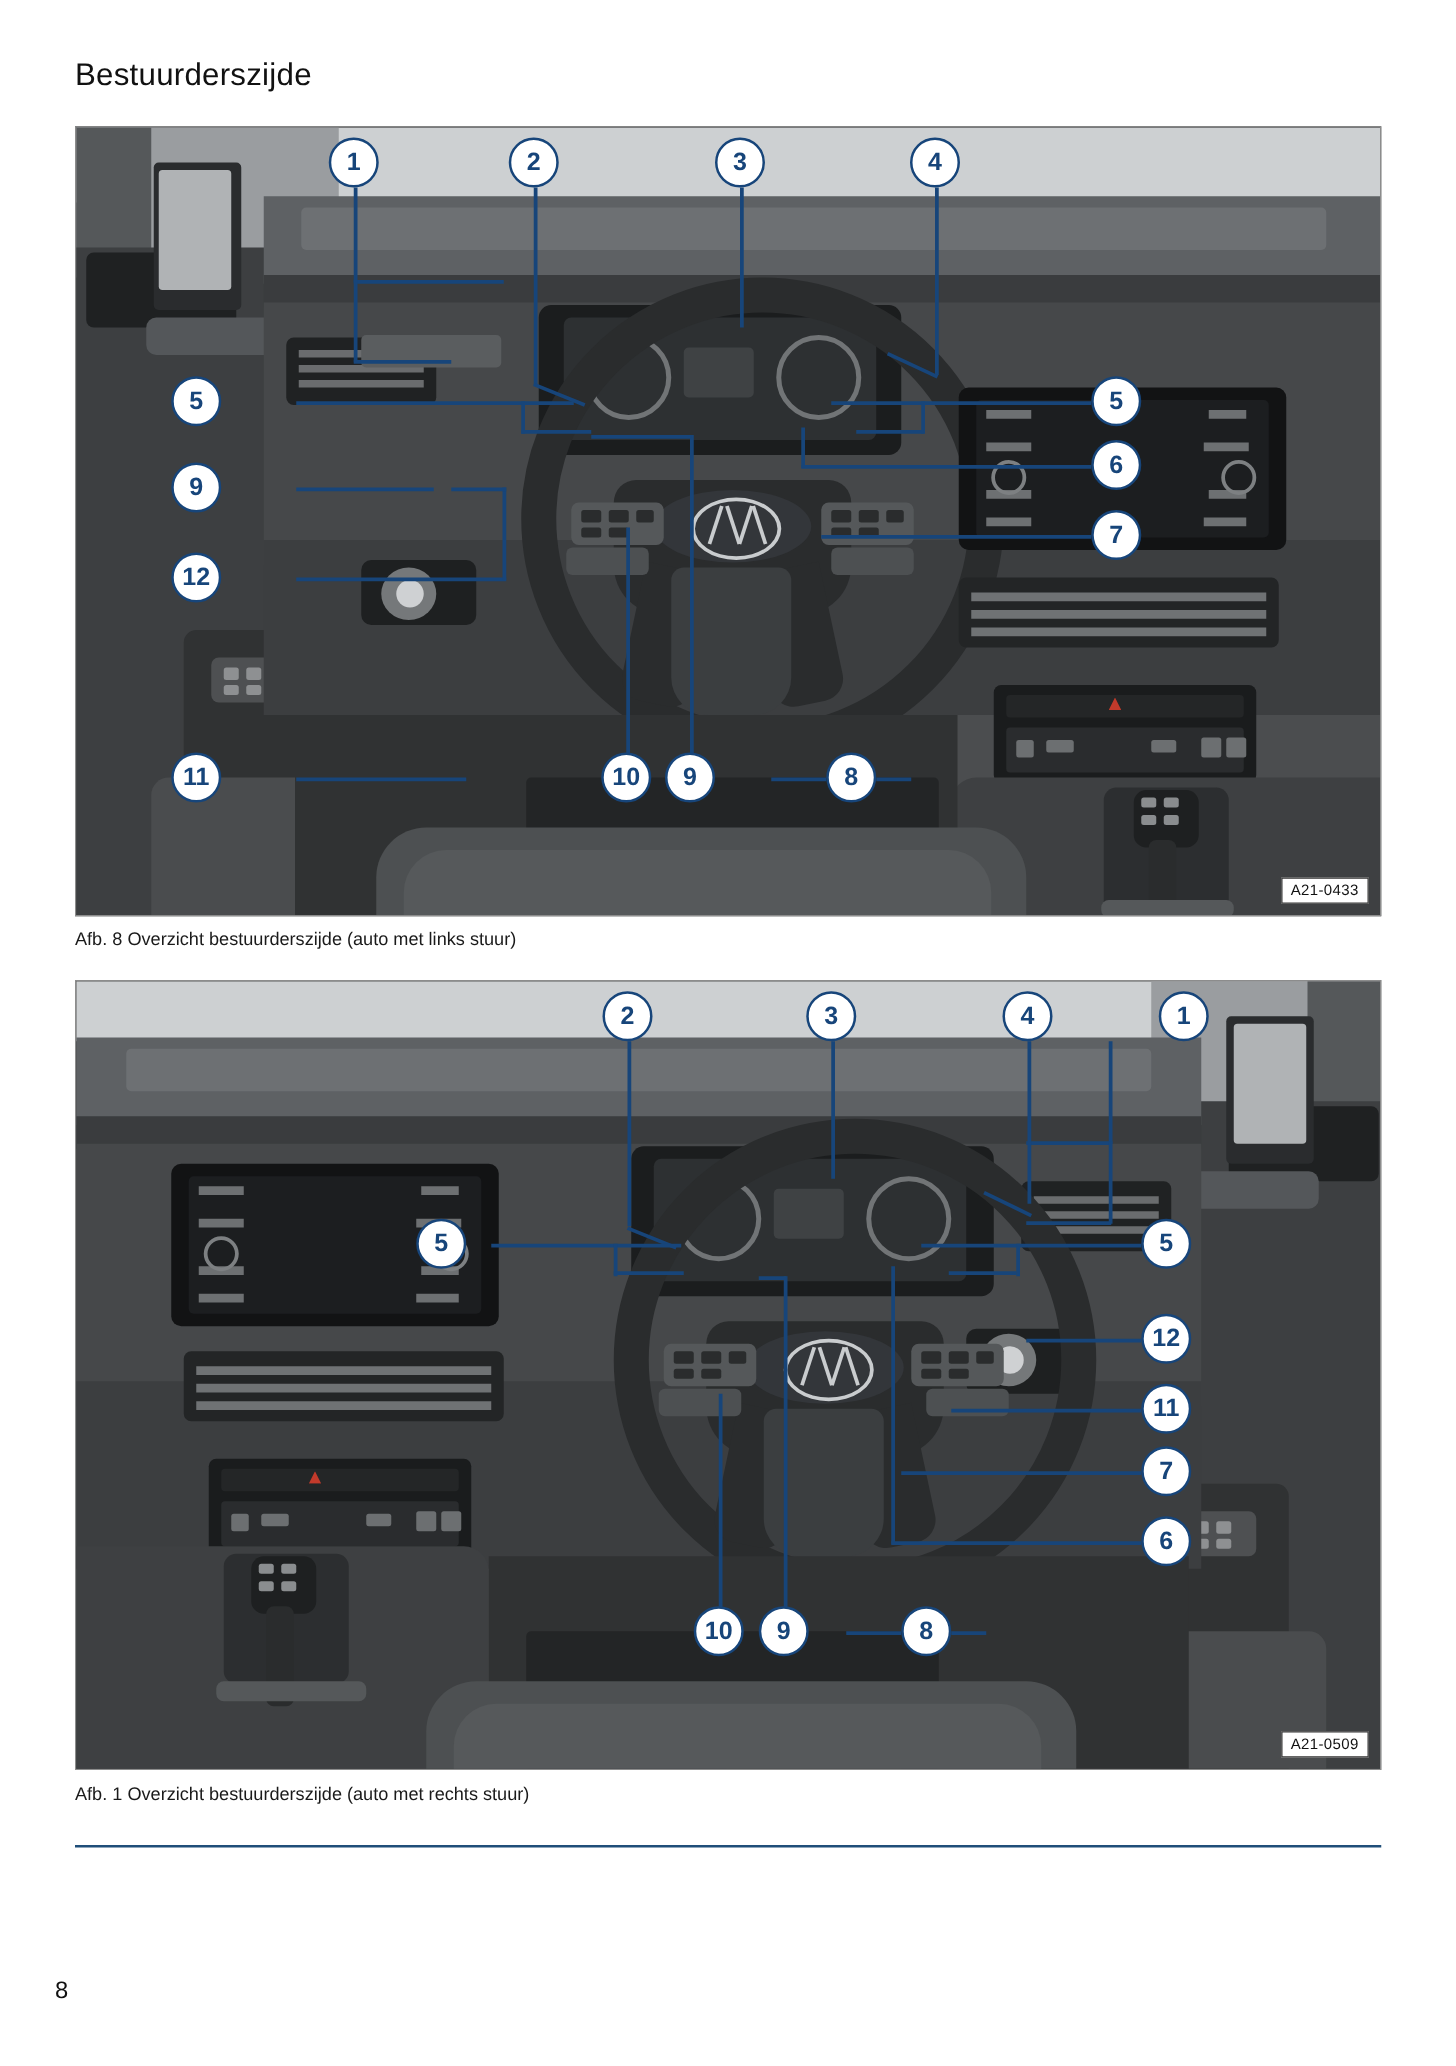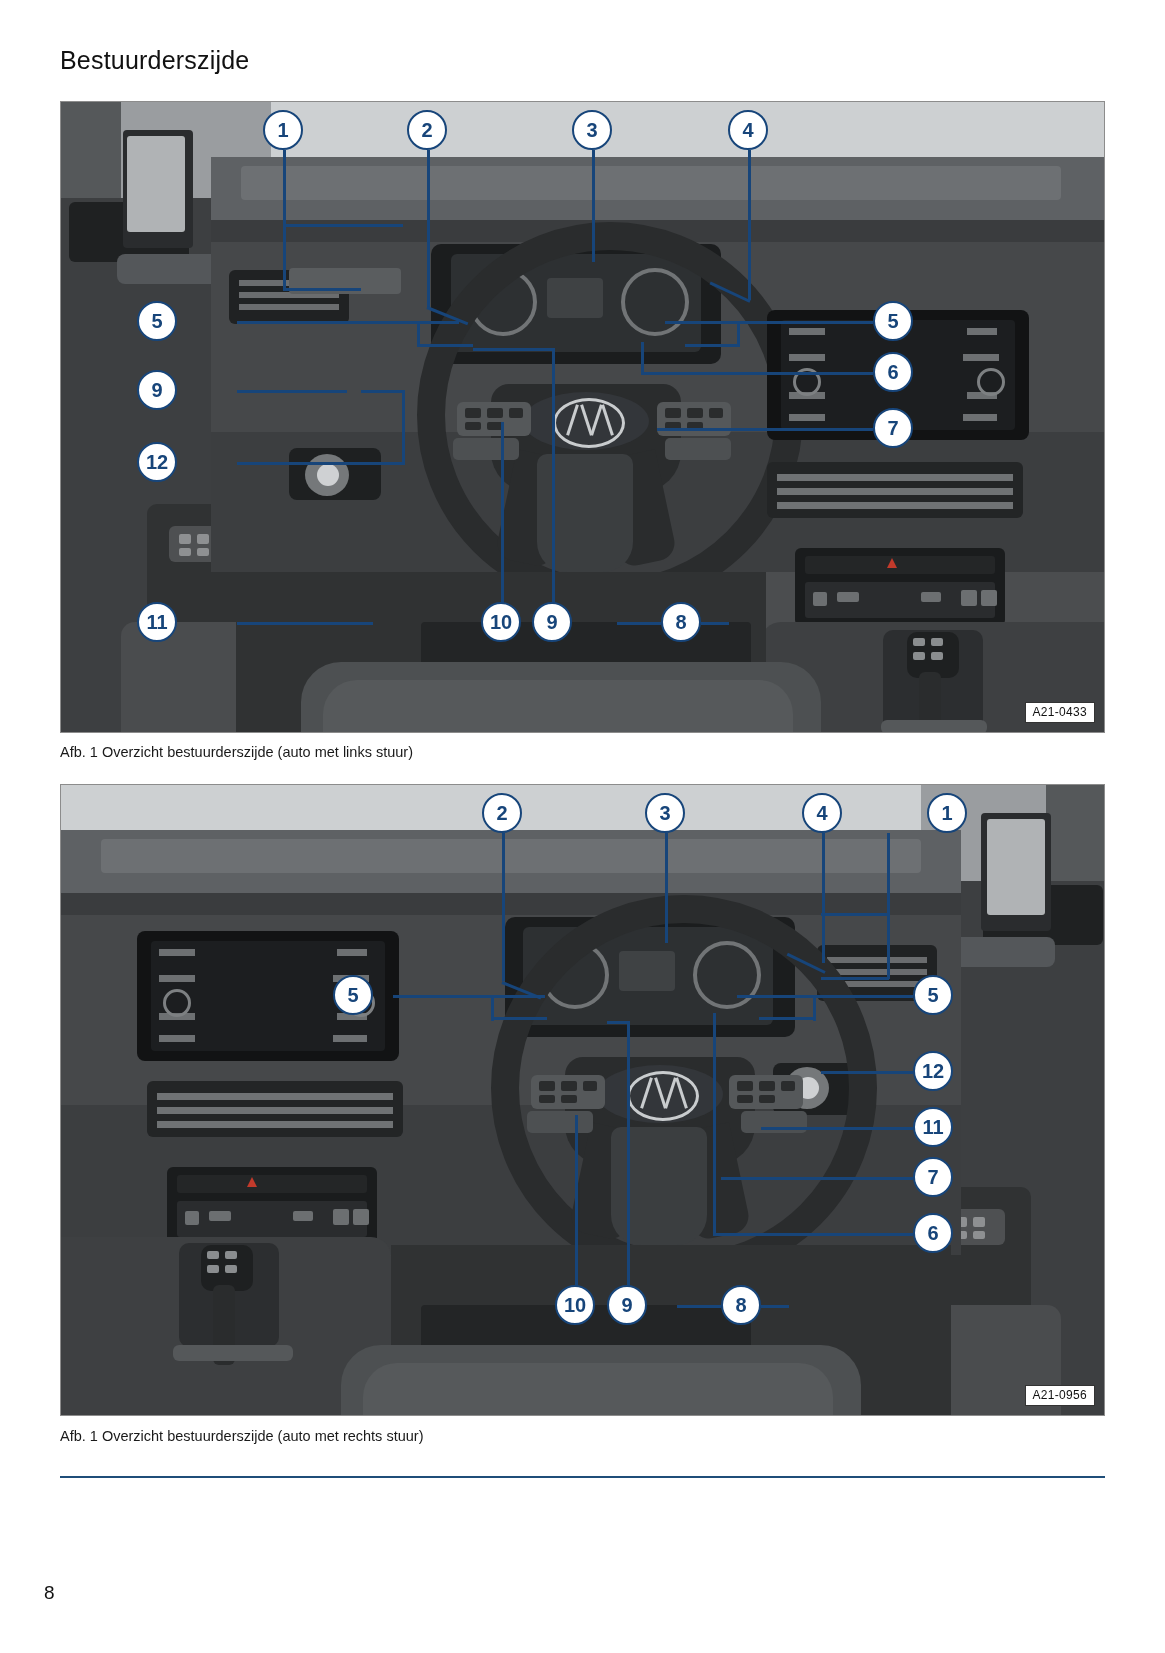--- a/index.html
+++ b/index.html
@@ -295,21 +295,21 @@
     <div class="callout" style="left:812px;top:250px;">6</div>
     <div class="callout" style="left:812px;top:306px;">7</div>
     <div class="callout" style="left:600px;top:500px;">8</div>
     <div class="callout" style="left:471px;top:500px;">9</div>
     <div class="callout" style="left:420px;top:500px;">10</div>
     <div class="callout" style="left:76px;top:500px;">11</div>
     <div class="callout" style="left:76px;top:340px;">12</div>
     <div class="callout" style="left:76px;top:268px;">9</div>
   </div>
 
-  <div class="caption" id="caption-1">Afb. 1 Overzicht bestuurderszijde (auto met links stuur)</div>
+  <div class="caption" id="caption-1">Afb. 8 Overzicht bestuurderszijde (auto met links stuur)</div>
 
   <div class="figure" id="figure-2">
     <div class="photo">
 
       <div class="ph" style="left:0;top:0;width:1045px;height:632px;background:#4b4d4f;"></div>
 
       <div class="ph" style="left:0;top:0;width:1045px;height:48px;background:#cdd0d2;"></div>
       <div class="ph" style="left:860px;top:0;width:185px;height:120px;background:#9a9da0;"></div>
       <div class="ph" style="left:985px;top:0;width:60px;height:632px;background:#55585a;"></div>
 
@@ -412,21 +412,21 @@
       <div class="ph" style="left:152px;top:500px;width:22px;height:80px;background:#2a2c2d;border-radius:6px;"></div>
       <div class="ph" style="left:112px;top:560px;width:120px;height:16px;background:#55585a;border-radius:6px;"></div>
 
       <div class="ph" style="left:330px;top:460px;width:560px;height:172px;background:#303233;"></div>
       <div class="ph" style="left:360px;top:520px;width:330px;height:112px;background:#232526;border-radius:4px;"></div>
       <div class="ph" style="left:520px;top:596px;width:140px;height:36px;background:#2c2e30;"></div>
 
       <div class="ph" style="left:280px;top:560px;width:520px;height:72px;background:#4d5052;border-radius:40px 40px 0 0;"></div>
       <div class="ph" style="left:302px;top:578px;width:470px;height:54px;background:#56595b;border-radius:34px 34px 0 0;"></div>
 
-      <div class="code-badge">A21-0956</div>
+      <div class="code-badge">A21-0509</div>
     </div>
 
     <div class="leader v" style="left:826px;top:48px;height:82px;"></div>
     <div class="leader h" style="left:760px;top:128px;width:68px;"></div>
     <div class="leader v" style="left:826px;top:128px;height:66px;"></div>
     <div class="leader h" style="left:760px;top:192px;width:68px;"></div>
 
     <div class="leader v" style="left:441px;top:48px;height:148px;"></div>
     <div class="leader h" style="left:441px;top:196px;width:42px;transform:rotate(22deg);transform-origin:left center;"></div>
 

